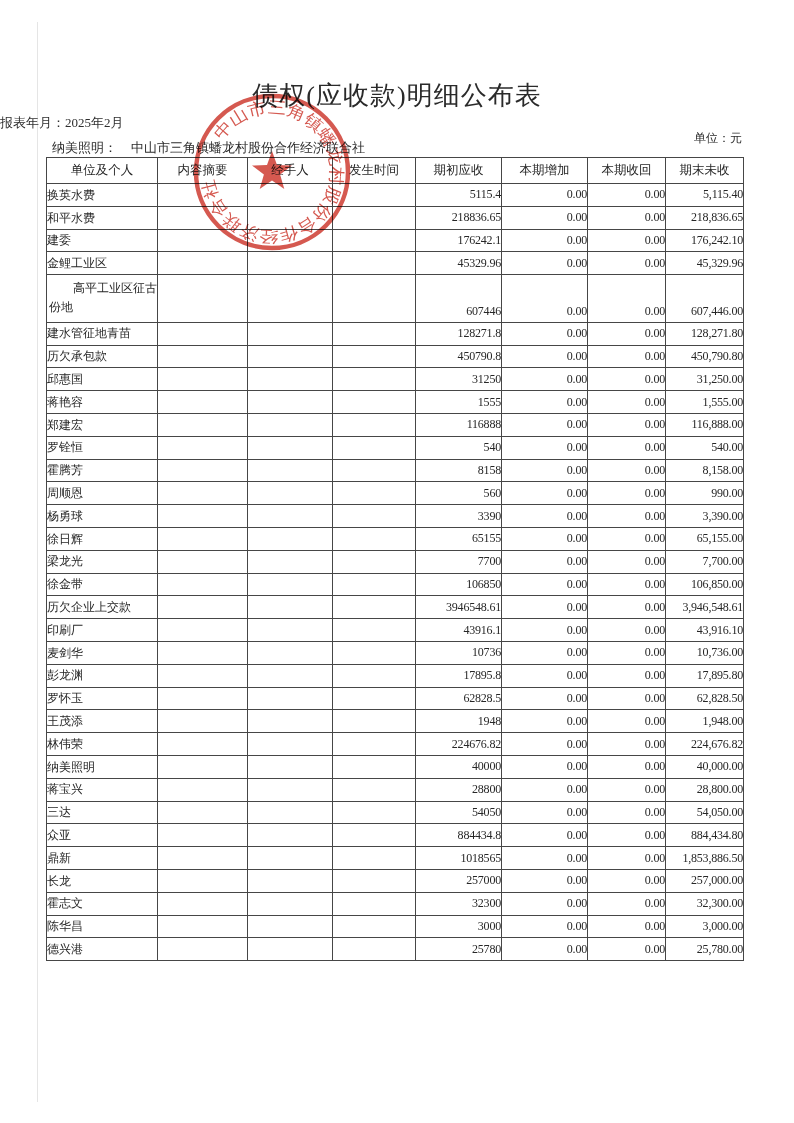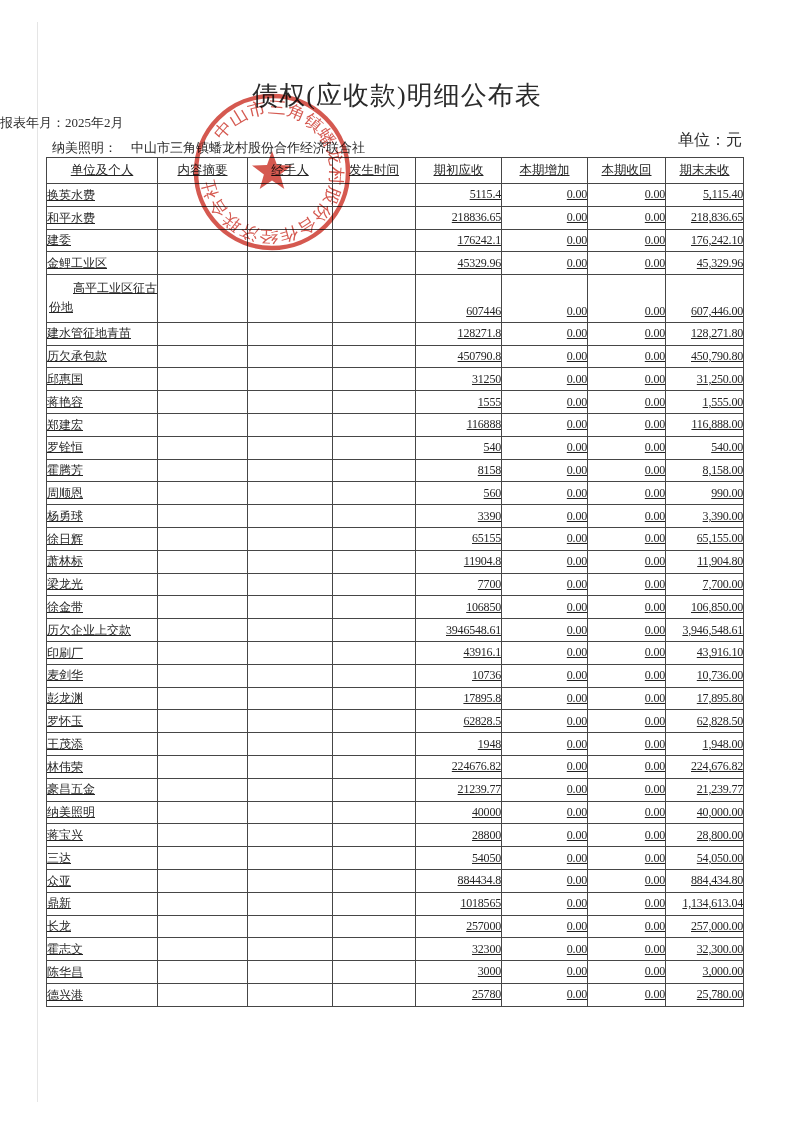--- a/index.html
+++ b/index.html
@@ -11,38 +11,38 @@
   .title{
     position:absolute;left:0;top:78px;width:794px;text-align:center;
     font-size:26px;font-weight:normal;letter-spacing:1px;color:#2a2a2a;
   }
   .subtitle{
     position:absolute;left:0;top:114px;width:666px;
     font-size:13px;color:#2e2e2e;
   }
   .unit-line{position:absolute;left:52px;top:139px;font-size:13px;color:#2b2b2b;white-space:nowrap;}
   .unit-line .uname{margin-left:14px;}
-  .unit-yuan{position:absolute;right:52px;top:130px;font-size:16px;color:#2b2b2b;}
+  .unit-yuan{position:absolute;right:52px;top:130px;font-size:12px;color:#2b2b2b;}
   table.rtable{
     position:absolute;left:46px;top:157px;width:697px;
     border-collapse:collapse;table-layout:fixed;
   }
   table.rtable col.c1{width:111px}
   table.rtable col.c2{width:90px}
   table.rtable col.c3{width:85px}
   table.rtable col.c4{width:83px}
   table.rtable col.c5{width:86px}
   table.rtable col.c6{width:86px}
   table.rtable col.c7{width:78px}
   table.rtable col.c8{width:78px}
   table.rtable th,table.rtable td{
     border:1px solid #464646;padding:0;overflow:hidden;
     font-weight:normal;vertical-align:middle;
   }
-  table.rtable{border:1.5px solid #3a3a3a;text-decoration:underline;}
+  table.rtable{border:1.5px solid #3a3a3a;}
   table.rtable th{height:25px;font-size:12.5px;text-align:center;color:#262626;}
   table.rtable td{height:21.8px;font-size:12px;color:#262626;}
   td.cname{font-size:12.5px;text-align:left;padding-left:10px;line-height:1.2;}
   td.num{text-align:right;padding-right:5px;font-family:"Liberation Serif","DejaVu Serif",serif;letter-spacing:-0.2px;}
   tr.tall td{height:43.6px;}
   tr.tall td.cname{padding-left:2px;text-indent:24px;line-height:1.6;}
   tr.tall td.num{vertical-align:bottom;padding-bottom:3px;}
   .stamp{
     position:absolute;left:184px;top:84px;width:176px;height:176px;
     mix-blend-mode:multiply;opacity:.88;pointer-events:none;
@@ -231,30 +231,20 @@
           <td class="cname">徐日辉</td>
           <td class="cname"></td>
           <td class="cname"></td>
           <td class="cname"></td>
           <td class="num">65155</td>
           <td class="num">0.00</td>
           <td class="num">0.00</td>
           <td class="num">65,155.00</td>
         </tr>
         <tr>
-          <td class="cname">萧林标</td>
-          <td class="cname"></td>
-          <td class="cname"></td>
-          <td class="cname"></td>
-          <td class="num">11904.8</td>
-          <td class="num">0.00</td>
-          <td class="num">0.00</td>
-          <td class="num">11,904.80</td>
-        </tr>
-        <tr>
           <td class="cname">梁龙光</td>
           <td class="cname"></td>
           <td class="cname"></td>
           <td class="cname"></td>
           <td class="num">7700</td>
           <td class="num">0.00</td>
           <td class="num">0.00</td>
           <td class="num">7,700.00</td>
         </tr>
         <tr>
@@ -331,30 +321,20 @@
           <td class="cname">林伟荣</td>
           <td class="cname"></td>
           <td class="cname"></td>
           <td class="cname"></td>
           <td class="num">224676.82</td>
           <td class="num">0.00</td>
           <td class="num">0.00</td>
           <td class="num">224,676.82</td>
         </tr>
         <tr>
-          <td class="cname">豪昌五金</td>
-          <td class="cname"></td>
-          <td class="cname"></td>
-          <td class="cname"></td>
-          <td class="num">21239.77</td>
-          <td class="num">0.00</td>
-          <td class="num">0.00</td>
-          <td class="num">21,239.77</td>
-        </tr>
-        <tr>
           <td class="cname">纳美照明</td>
           <td class="cname"></td>
           <td class="cname"></td>
           <td class="cname"></td>
           <td class="num">40000</td>
           <td class="num">0.00</td>
           <td class="num">0.00</td>
           <td class="num">40,000.00</td>
         </tr>
         <tr>
@@ -388,21 +368,21 @@
           <td class="num">884,434.80</td>
         </tr>
         <tr>
           <td class="cname">鼎新</td>
           <td class="cname"></td>
           <td class="cname"></td>
           <td class="cname"></td>
           <td class="num">1018565</td>
           <td class="num">0.00</td>
           <td class="num">0.00</td>
-          <td class="num">1,134,613.04</td>
+          <td class="num">1,853,886.50</td>
         </tr>
         <tr>
           <td class="cname">长龙</td>
           <td class="cname"></td>
           <td class="cname"></td>
           <td class="cname"></td>
           <td class="num">257000</td>
           <td class="num">0.00</td>
           <td class="num">0.00</td>
           <td class="num">257,000.00</td>

